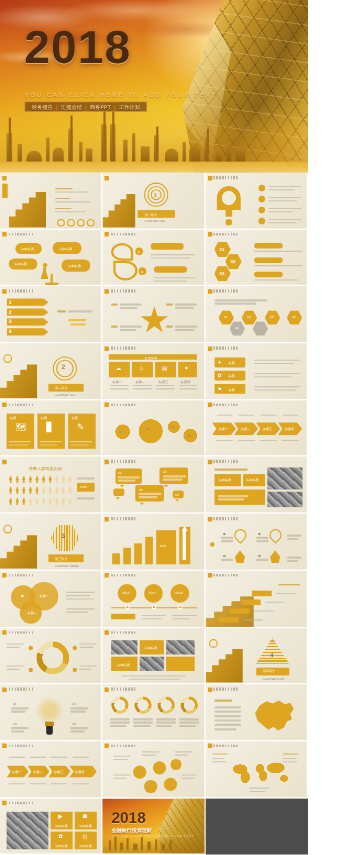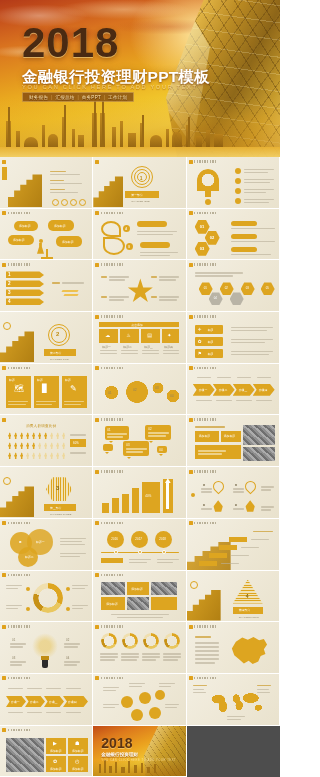--- a/index.html
+++ b/index.html
@@ -279,21 +279,20 @@
       <div class="sky-b" style="left:172px;width:10px; height:15px; border-radius:5px 5px 0 0;"></div>
       <div class="sky-b" style="left:186px;width:4px;  height:22px;"></div>
       <div class="sky-spire" style="left:188px;height:30px;"></div>
       <div class="sky-b" style="left:196px;width:6px;  height:11px;"></div>
       <div class="sky-b" style="left:206px;width:4px;  height:17px;"></div>
       <div class="sky-b" style="left:214px;width:9px;  height:13px;"></div>
       <div class="hero-water"></div>
     </div>
 
     <div class="hero-year">2018</div>
-    <div class="hero-title">金融银行投资理财PPT模板</div>
     <div class="hero-sub">YOU CAN CLICK HERE TO ADD YOUR TEXT</div>
 
     <div class="hero-tags">
       <span class="tg">财务报告</span>
       <span class="sep">|</span>
       <span class="tg">汇报总结</span>
       <span class="sep">|</span>
       <span class="tg">商务PPT</span>
       <span class="sep">|</span>
       <span class="tg">工作计划</span>

